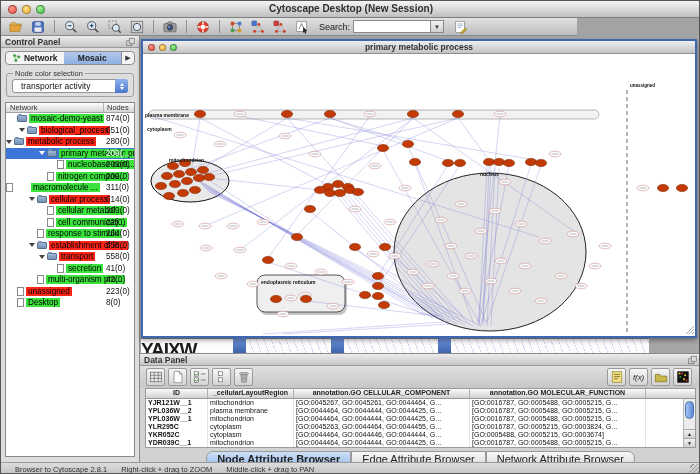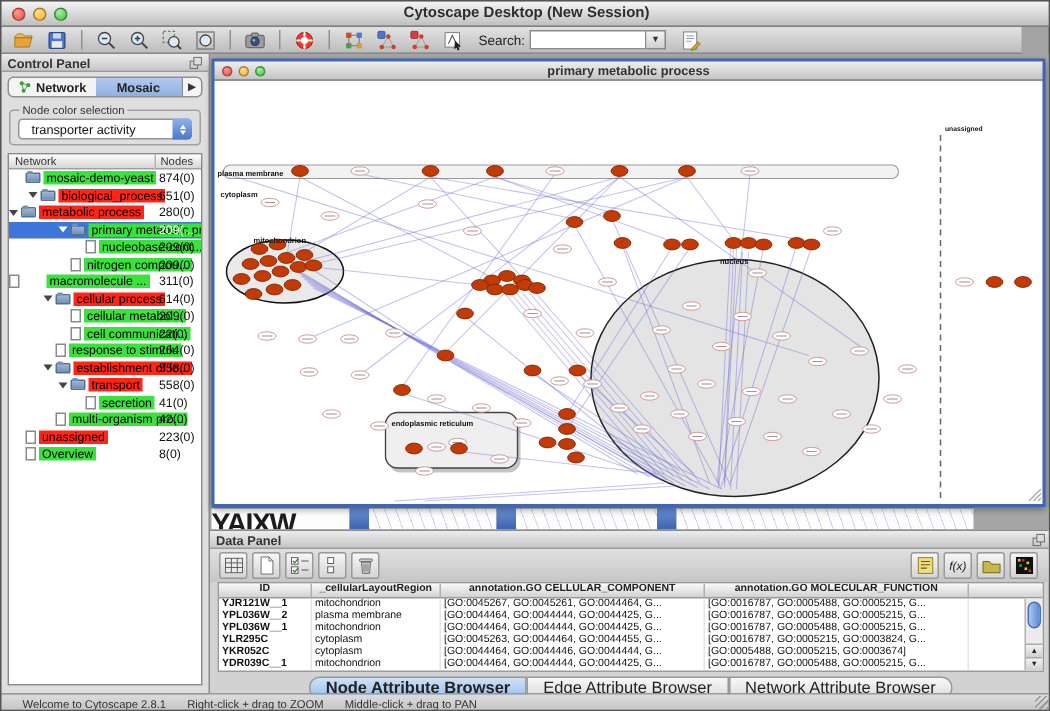--- a/index.html
+++ b/index.html
@@ -8,21 +8,21 @@
        border:1px solid #555;}
   
   #titlebar{position:absolute;left:0;top:0;width:700px;height:17px;
     background:linear-gradient(#f5f5f5,#bfbfbf);border-bottom:1px solid #7f7f7f;}
   .tl{position:absolute;top:4px;width:9px;height:9px;border-radius:50%;border:1px solid rgba(0,0,0,.35);}
   #titlebar .tl.red{left:7px;background:radial-gradient(circle at 35% 30%,#ff9a90,#ee4b40);}
   #titlebar .tl.yel{left:21px;background:radial-gradient(circle at 35% 30%,#ffe08a,#f5b02e);}
   #titlebar .tl.grn{left:35px;background:radial-gradient(circle at 35% 30%,#a8f0a0,#37c33e);}
   #win-title{position:absolute;left:0;right:0;top:2px;text-align:center;font-size:10px;font-weight:bold;color:#2e2e2e;}
   
-  #toolbar{position:absolute;left:0;top:17px;width:680px;height:18px;
+  #toolbar{position:absolute;left:0;top:17px;width:576px;height:18px;
     background:linear-gradient(#e2e2e2,#bdbdbd);border-bottom:1px solid #8a8a8a;
     display:flex;align-items:center;padding:0 4px;}
   .tbtn{width:20px;height:16px;display:flex;align-items:center;justify-content:center;margin:0 1px;}
   .tbtn svg{width:14px;height:14px;}
   .tsep{width:1px;height:13px;background:#909090;margin:0 5px;}
   #search-wrap{display:flex;align-items:center;margin-left:6px;}
   #search-label{font-size:9px;color:#222;margin-right:3px;}
   #search-input{width:78px;height:13px;font-size:9px;border:1px solid #8a8a8a;background:#fff;padding:0 2px;}
   #search-drop{width:13px;height:13px;border:1px solid #8a8a8a;border-left:none;background:linear-gradient(#f4f4f4,#cfcfcf);
     font-size:6px;color:#333;display:flex;align-items:center;justify-content:center;}
@@ -364,21 +364,21 @@
             <span class="tlab green">multi-organism pro...</span>
             <span class="tcount">42(0)</span>
           </div>
           <div class="trow" style="padding-left: 11px;">
             <span class="ic-file"></span>
             <span class="tlab red">unassigned</span>
             <span class="tcount">223(0)</span>
           </div>
           <div class="trow" style="padding-left: 11px;">
             <span class="ic-file"></span>
-            <span class="tlab green">Overview</span>
+            <span class="tlab green">Desktop</span>
             <span class="tcount">8(0)</span>
           </div>
         </div>
     </div>
   </div>
 
   <div id="desktop">
     <div id="strips">
       <div class="frag" style="left:1px;width:92px;"><span id="frag-letters">YAIXW</span></div>
       <div class="bluebar" style="left:93px;width:13px;"></div>
@@ -759,18 +759,18 @@
       </div>
     </div>
     <div id="dp-tabs">
         <div class="btab sel">Node Attribute Browser</div>
         <div class="btab">Edge Attribute Browser</div>
         <div class="btab">Network Attribute Browser</div>
       </div>
   </div>
 
   <div id="statusbar">
-    <span>Welcome to Cytoscape 2.8.1</span>
+    <span>Browser to Cytoscape 2.8.1</span>
     <span>Right-click + drag to ZOOM</span>
     <span>Middle-click + drag to PAN</span>
     <div id="grip"></div>
   </div>
 </div>
 
 </body></html>

